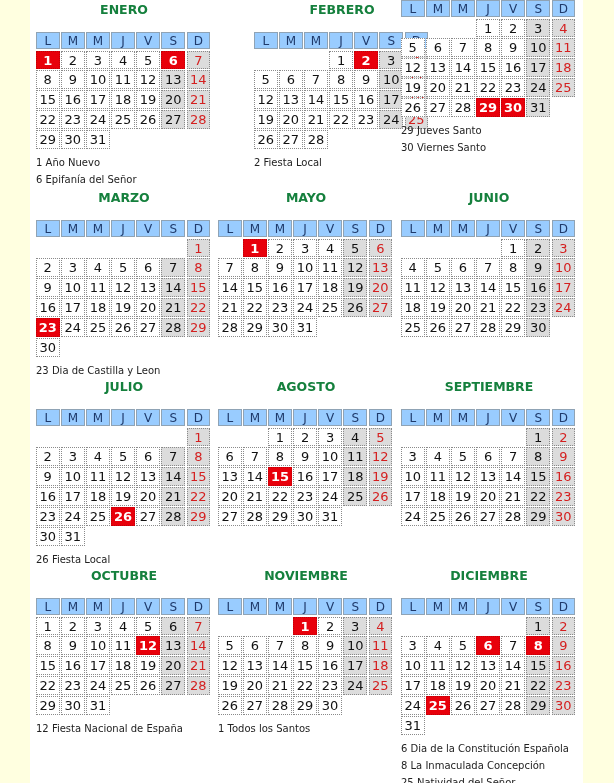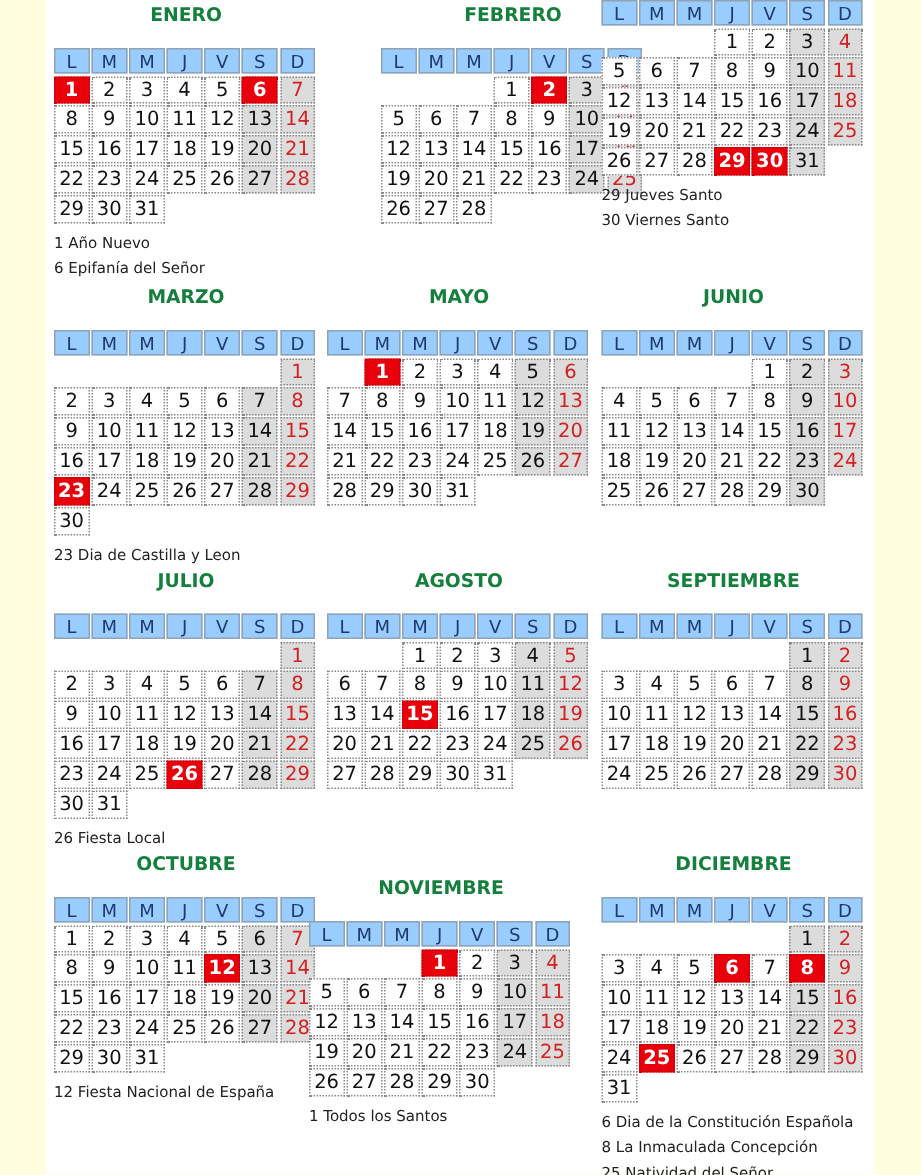--- a/index.html
+++ b/index.html
@@ -134,20 +134,23 @@
         <div class="cell">20</div>
         <div class="cell">21</div>
         <div class="cell">22</div>
         <div class="cell">23</div>
         <div class="cell sat">24</div>
         <div class="cell sun">25</div>
         <div class="cell">26</div>
         <div class="cell">27</div>
         <div class="cell">28</div>
       </div>
+      <div class="notes">
+        <div class="note">2 Fiesta Local</div>
+      </div>
     </div>
     <div class="month" style="left: 371px; top: 0px;">
       <div class="grid hdr-wrap">
         <div class="hdr">L</div>
         <div class="hdr">M</div>
         <div class="hdr">M</div>
         <div class="hdr">J</div>
         <div class="hdr">V</div>
         <div class="hdr">S</div>
         <div class="hdr">D</div>
@@ -533,21 +536,21 @@
         <div class="cell sat">27</div>
         <div class="cell sun">28</div>
         <div class="cell">29</div>
         <div class="cell">30</div>
         <div class="cell">31</div>
       </div>
       <div class="notes">
         <div class="note">12 Fiesta Nacional de España</div>
       </div>
     </div>
-    <div class="month" style="left: 176px; top: 566px; margin-top: 16px;">
+    <div class="month" style="left: 188px; top: 566px;">
       <div class="month-title">NOVIEMBRE</div>
       <div class="grid hdr-wrap">
         <div class="hdr">L</div>
         <div class="hdr">M</div>
         <div class="hdr">M</div>
         <div class="hdr">J</div>
         <div class="hdr">V</div>
         <div class="hdr">S</div>
         <div class="hdr">D</div>
       </div>

